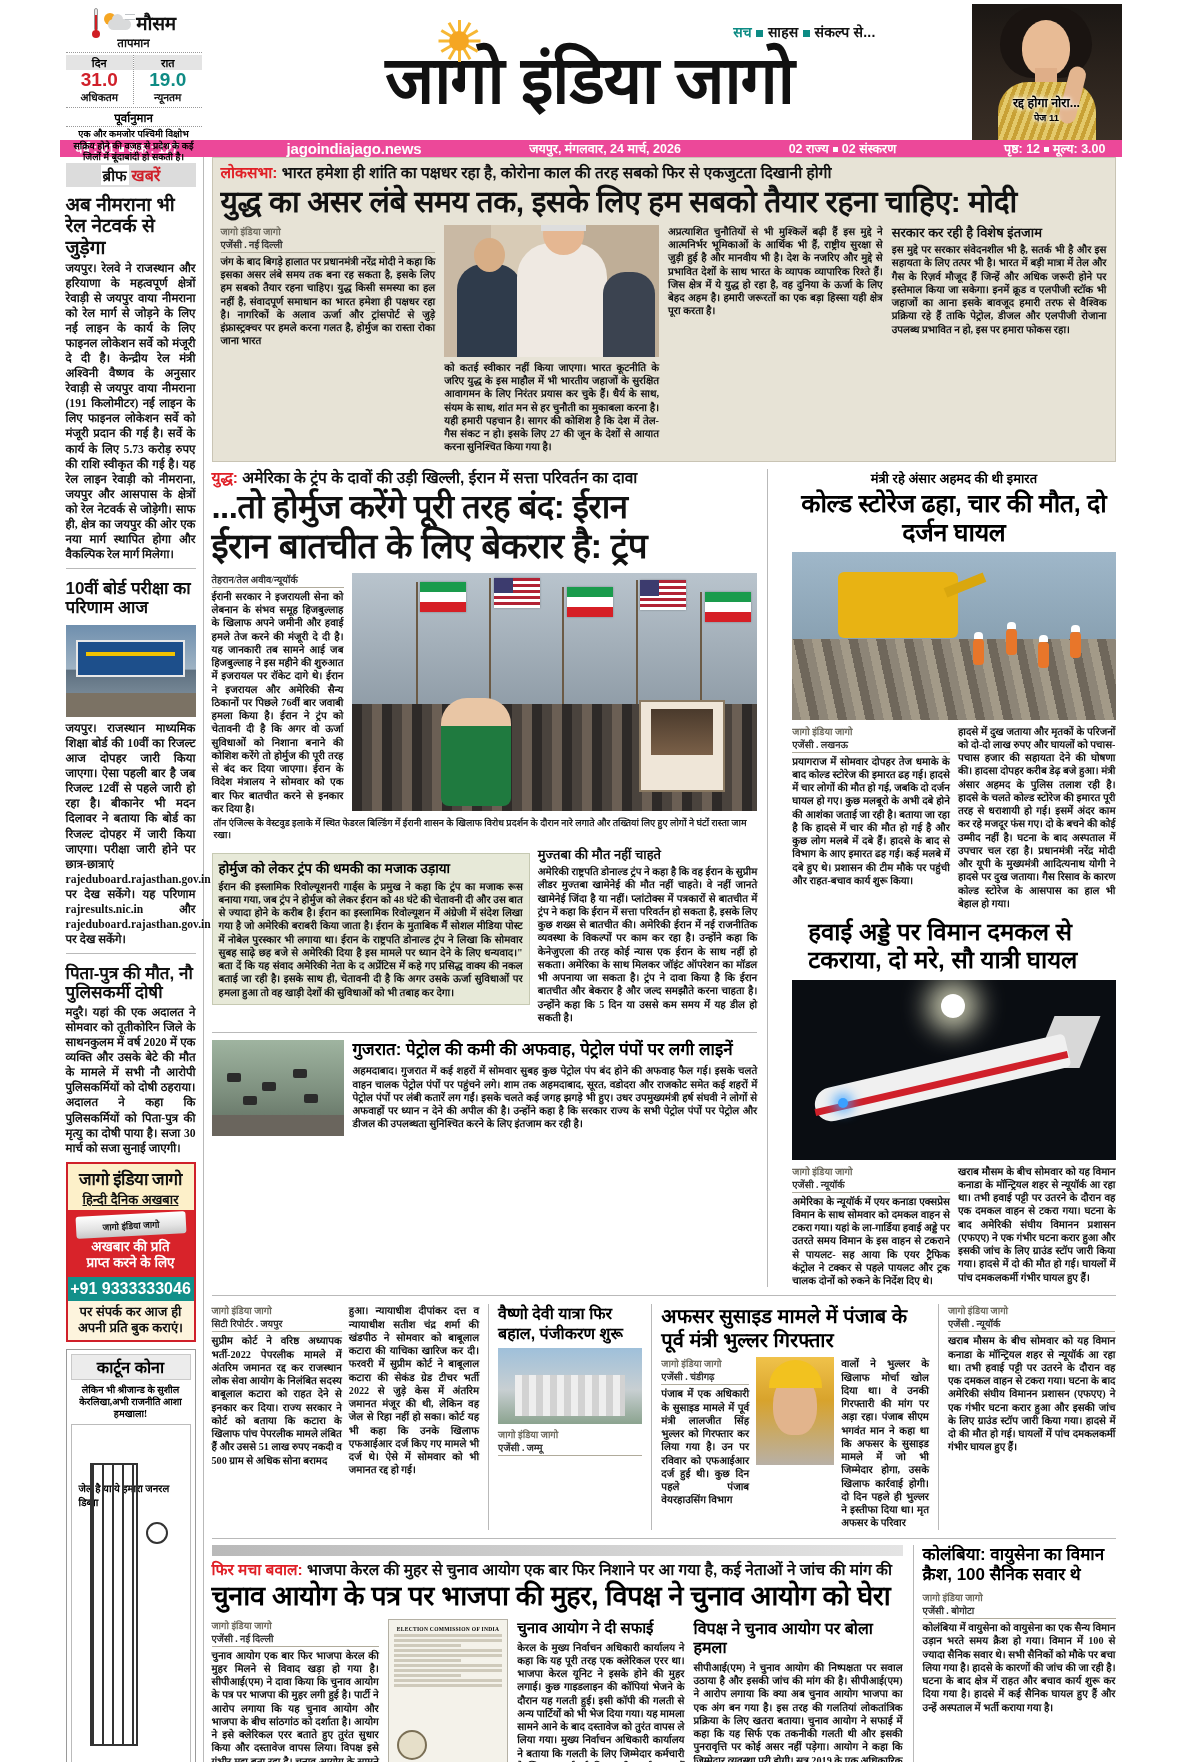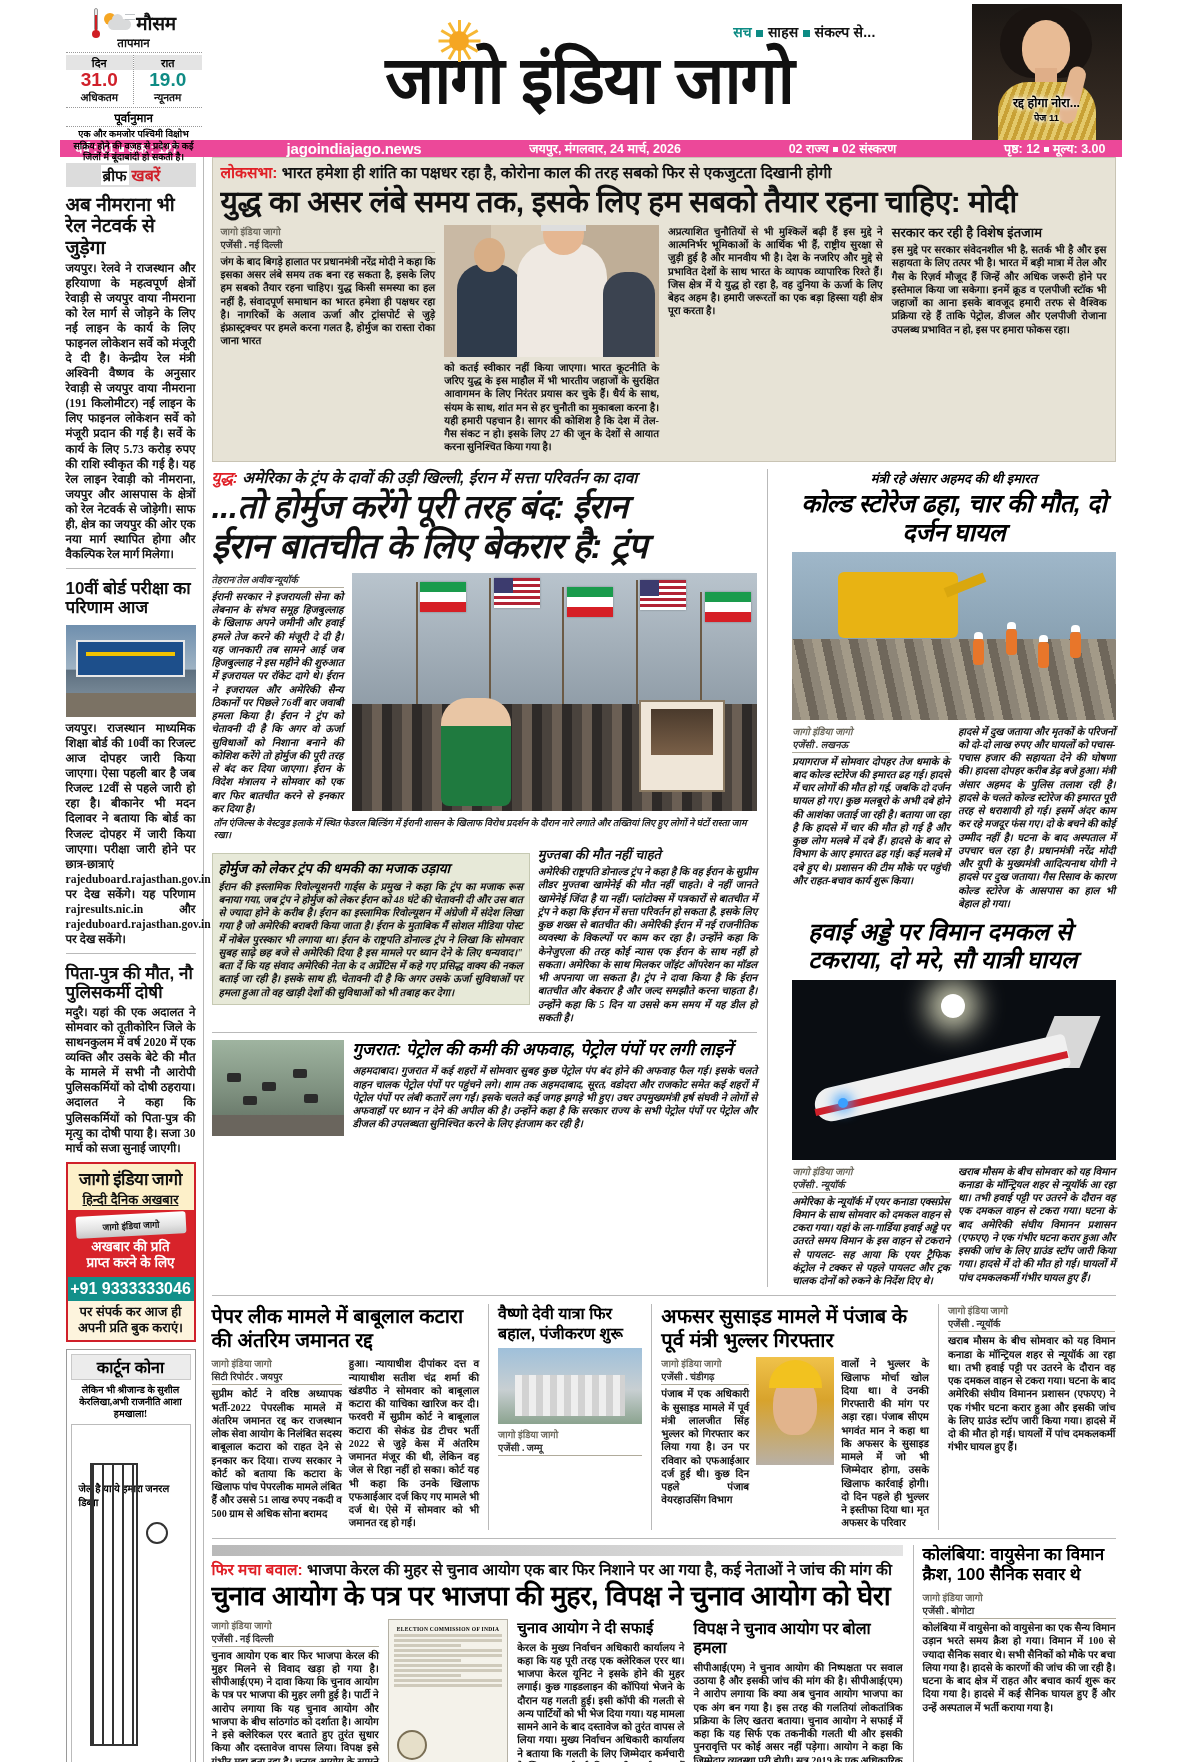--- a/index.html
+++ b/index.html
@@ -281,21 +281,21 @@
     background:#efe9e2; border-radius: 34px 34px 0 0;
   }
   .modi-photo .f2:before{ content:""; position:absolute; left:28%; top:-30px; width:46%; height:42px; background:#e5b792; border-radius:50%;}
   .modi-photo .f2:after{ content:""; position:absolute; left:26%; top:-34px; width:50%; height:22px; background:#ddd; border-radius:50% 50% 0 0;}
   .modi-photo .f3 {
     position:absolute; right:2%; bottom:0; width:24%; height:64%;
     background:#3b4350; border-radius: 22px 22px 0 0;
   }
 
   
-  .section2 { display:flex; gap:24px; margin-top: 7px; font-style: italic; }
+  .section2 { display:flex; gap:24px; margin-top: 7px; }
   .sec2-left { flex: 1 1 62%; border-right:1px solid #b9b9b9; padding-right:10px; }
   .sec2-right { flex: 1 1 36%; }
   .iran-head {
     font-family:"Liberation Sans",sans-serif; font-weight:bold; font-size:35px;
     line-height:1.1; letter-spacing:-0.6px; color:#111; margin: 2px 0 1px;
   }
   .iran-head.l2 { font-size: 33px; }
   .iran-cols { display:flex; gap:8px; margin-top:7px; }
   .iran-c1 { width: 132px; }
   .iran-photo {
@@ -431,21 +431,21 @@
     position:relative; overflow:hidden; padding:6px 5px;
   }
   .ec-doc .dh { font-size:5.5px; text-align:center; font-weight:bold; letter-spacing:.3px; }
   .ec-doc .dl { height:2.5px; background:#cfcabb; margin:2.5px 0; }
   .ec-doc .dl.s { width:62%; }
   .ec-doc .seal {
     position:absolute; left:8px; bottom:8px; width:30px; height:30px;
     border:2px solid #7a6f55; border-radius:50%; background:#e6dfc9;
   }
   .bot-sub { font-family:"Liberation Sans",sans-serif; font-weight:bold; font-size:15px; line-height:1.2; margin-bottom:4px;}
-  .bot-sub2 { font-family:Liberation Serif, serif; font-weight:bold; font-size:16px; line-height:1.2; margin-bottom:4px;}
+  .bot-sub2 { font-family:Liberation Sans, sans-serif; font-weight:bold; font-size:16px; line-height:1.2; margin-bottom:4px;}
   .colom-head { font-family:"Liberation Sans",sans-serif; font-weight:bold; font-size:17px; line-height:1.22; margin-bottom:5px;}
 </style>
 </head>
 <body>
 
 <div class="page">
 
   <div class="masthead">
 
     <div class="weather-box">
@@ -714,21 +714,20 @@
             </div>
             <div style="flex:1">
               <div class="col-txt">खराब मौसम के बीच सोमवार को यह विमान कनाडा के मॉन्ट्रियल शहर से न्यूयॉर्क आ रहा था। तभी हवाई पट्टी पर उतरने के दौरान वह एक दमकल वाहन से टकरा गया। घटना के बाद अमेरिकी संघीय विमानन प्रशासन (एफएए) ने एक गंभीर घटना करार हुआ और इसकी जांच के लिए ग्राउंड स्टॉप जारी किया गया। हादसे में दो की मौत हो गई। घायलों में पांच दमकलकर्मी गंभीर घायल हुए हैं।</div>
             </div>
           </div>
         </div>
       </div>
 
       <div class="row4">
         <div class="r4-col divr" style="flex:1.15">
-          <div class="r4-head">पेपर लीक मामले में बाबूलाल कटारा की अंतरिम जमानत रद्द</div>
           <div class="r4-body">
             <div style="flex:1">
               <div class="credit">
                 <div class="src">जागो इंडिया जागो</div>
                 <div>सिटी रिपोर्टर . जयपुर</div>
               </div>
               <div class="col-txt">सुप्रीम कोर्ट ने वरिष्ठ अध्यापक भर्ती-2022 पेपरलीक मामले में अंतरिम जमानत रद्द कर राजस्थान लोक सेवा आयोग के निलंबित सदस्य बाबूलाल कटारा को राहत देने से इनकार कर दिया। राज्य सरकार ने कोर्ट को बताया कि कटारा के खिलाफ पांच पेपरलीक मामले लंबित हैं और उससे 51 लाख रुपए नकदी व 500 ग्राम से अधिक सोना बरामद</div>
             </div>
             <div style="flex:1">
               <div class="col-txt">हुआ। न्यायाधीश दीपांकर दत्त व न्यायाधीश सतीश चंद्र शर्मा की खंडपीठ ने सोमवार को बाबूलाल कटारा की याचिका खारिज कर दी। फरवरी में सुप्रीम कोर्ट ने बाबूलाल कटारा की सेकंड ग्रेड टीचर भर्ती 2022 से जुड़े केस में अंतरिम जमानत मंजूर की थी, लेकिन वह जेल से रिहा नहीं हो सका। कोर्ट यह भी कहा कि उनके खिलाफ एफआईआर दर्ज किए गए मामले भी दर्ज थे। ऐसे में सोमवार को भी जमानत रद्द हो गई।</div>

